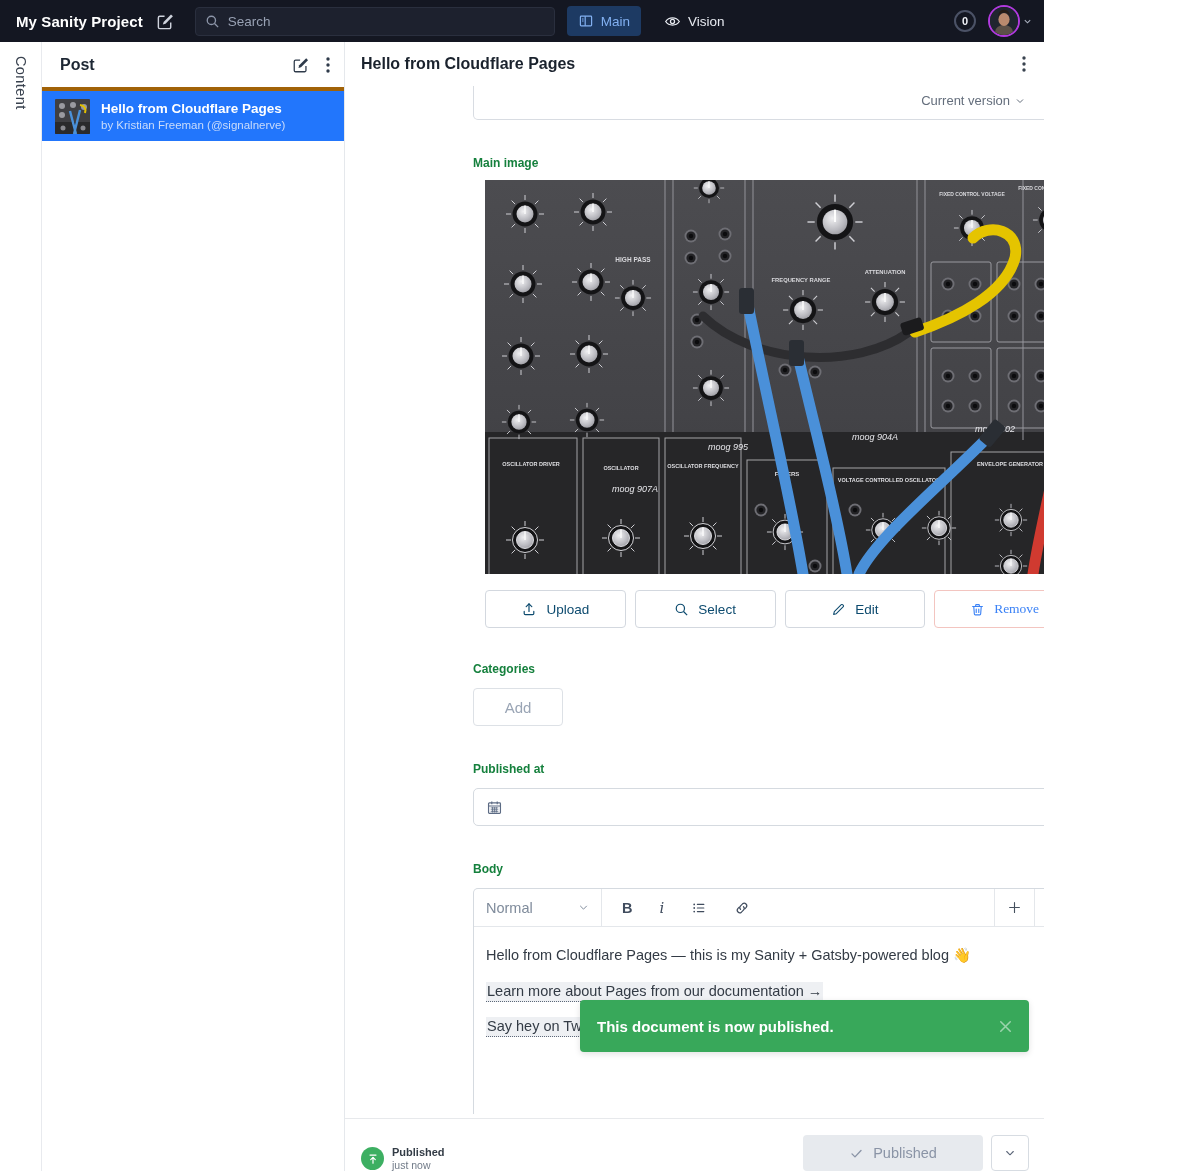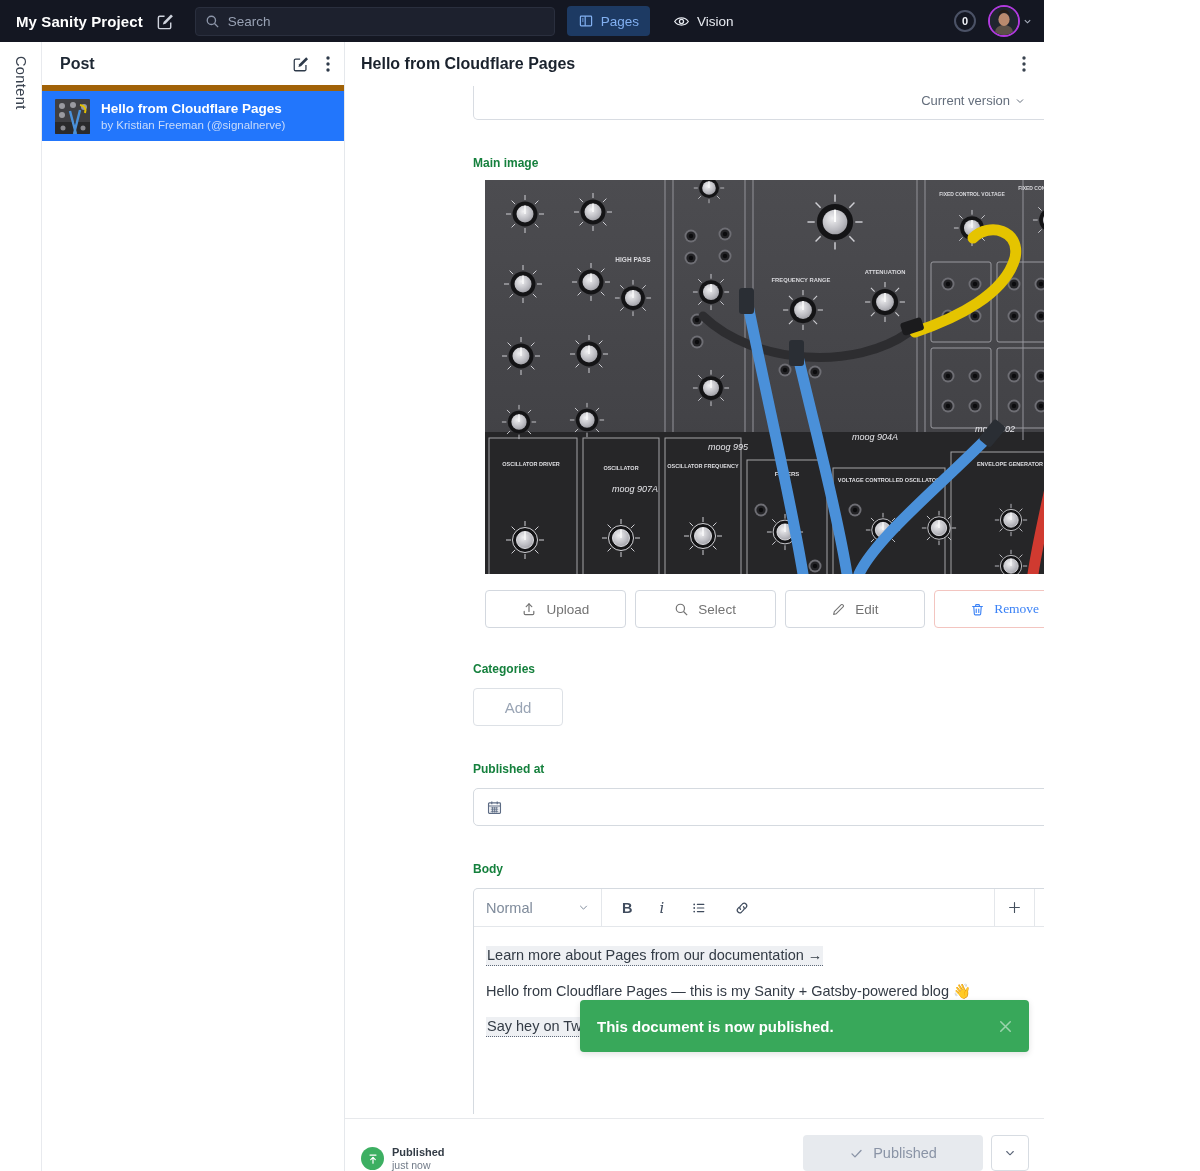--- a/index.html
+++ b/index.html
@@ -24,21 +24,21 @@
   .avatar svg { width:100%; height:100%; }
   .nav-chev { color:#aab1c0; display:flex; }
 
   
   .app-body { flex:1; display:flex; min-height:0; }
   .rail { width:42px; border-right:1px solid #e8eaee; background:#fff; padding-top:14px; display:flex; justify-content:center; flex:0 0 auto; }
   .rail-label { writing-mode:vertical-rl; font-size:14.5px; color:#39424f; letter-spacing:.4px; }
 
   
   .list-pane { width:303px; border-right:1px solid #e5e8ec; background:#fff; display:flex; flex-direction:column; flex:0 0 auto; }
-  .list-header { height:49px; border-bottom:6px solid #a16207; display:flex; align-items:center; padding:0 14px 0 18px; flex:0 0 auto; }
+  .list-header { height:49px; border-bottom:4px solid #a16207; display:flex; align-items:center; padding:0 14px 0 18px; flex:0 0 auto; }
   .list-title { font-size:16px; font-weight:bold; color:#1d2733; }
   .list-header-icons { margin-left:auto; display:flex; align-items:center; gap:16px; color:#2e3a4a; }
   .list-header-icons .hicon { display:flex; cursor:pointer; }
   .doc-item { height:50px; background:#2276fc; color:#fff; display:flex; align-items:center; gap:11px; padding:0 10px 0 13px; cursor:pointer; }
   .doc-item-thumb { width:35px; height:35px; flex:0 0 auto; border-radius:1px; overflow:hidden; }
   .doc-item-title { font-size:13.5px; font-weight:bold; line-height:1.25; }
   .doc-item-sub { font-size:11.5px; color:#cadcfb; margin-top:2px; }
 
   
   .doc-pane { flex:1; display:flex; flex-direction:column; background:#fff; position:relative; min-width:0; }
@@ -49,21 +49,21 @@
   .version-label { position:absolute; top:7px; right:19px; display:flex; align-items:center; gap:5px; color:#646e7c; font-size:13px; cursor:pointer; background:#fff; }
 
   .form-col { width:602px; margin-left:128px; }
   .partial-field { height:34px; border:1px solid #d8dce2; border-top:none; border-radius:0 0 5px 5px; position:relative; }
   .partial-field .seg-div { position:absolute; right:27px; top:0; bottom:0; border-left:1px solid #d8dce2; }
 
   .field-label { font-size:12px; font-weight:bold; color:#15803d; }
   .lbl-mainimage { margin-top:36px; }
   .photo-frame { margin:10px 0 0 12px; width:590px; height:394px; overflow:hidden; }
   .img-actions { margin:16px 0 0 12px; width:590px; display:grid; grid-template-columns:repeat(4,1fr); gap:9px; }
-  .btn { height:38px; border:1px solid #d3d8df; border-radius:4px; background:#fff; color:#737373; font-size:13.5px; display:flex; align-items:center; justify-content:center; gap:9px; cursor:pointer; font-family:"Liberation Sans",sans-serif; }
+  .btn { height:38px; border:1px solid #d3d8df; border-radius:4px; background:#fff; color:#0c4a6e; font-size:13.5px; display:flex; align-items:center; justify-content:center; gap:9px; cursor:pointer; font-family:"Liberation Sans",sans-serif; }
   .btn.danger { color:#3b82f6; border-color:#f3c5c0;font-family:Liberation Serif, serif; }
 
   .lbl-categories { margin-top:34px; }
   .btn-add { margin-top:12px; width:90px; height:38px; color:#9aa5b5; font-size:15px; border-color:#dde1e6; }
 
   .lbl-published { margin-top:36px; }
   .date-input { margin-top:12px; width:602px; height:38px; border:1px solid #d5dae0; border-radius:5px; display:flex; align-items:center; padding:0 12px; }
   .date-value { font-size:15px; color:#2e3642; flex:1; }
   .date-cal { color:#5c6b84; display:flex; cursor:pointer; }
 
@@ -124,21 +124,21 @@
       <input placeholder="Search" style="">
     </div>
     <div class="nav-tab active">
       <span>
         <svg width="16" height="16" viewBox="0 0 20 20" fill="none" stroke="currentColor" stroke-width="1.5">
             <rect x="3" y="4" width="14" height="12" rx="1"></rect>
             <path d="M9 4v12"></path>
             <path d="M5 7.5h2M5 10h2"></path>
           </svg>
       </span>
-      <span>Pages</span>
+      <span>Main</span>
     </div>
     <div class="nav-tab idle">
       <span>
         <svg width="17" height="17" viewBox="0 0 20 20" fill="none" stroke="currentColor" stroke-width="1.5">
             <path d="M2 10c3.8-5.6 12.2-5.6 16 0-3.8 5.6-12.2 5.6-16 0z"></path>
             <circle cx="10" cy="10" r="2.4"></circle>
           </svg>
       </span>
       <span>Vision</span>
     </div>
@@ -489,22 +489,22 @@
                   <svg width="14" height="14" viewBox="0 0 20 20" fill="none" stroke="currentColor" stroke-width="1.5" stroke-linecap="round" stroke-linejoin="round">
                       <path d="M12 4.5h3.5V8"></path>
                       <path d="M15.5 4.5L11 9"></path>
                       <path d="M8 15.5H4.5V12"></path>
                       <path d="M4.5 15.5L9 11"></path>
                     </svg>
                 </span>
               </div>
             </div>
             <div class="editor-content">
+              <p>Hello from Cloudflare Pages — this is my Sanity + Gatsby-powered blog 👋</p>
               <p><span class="annot">Learn more about Pages from our documentation →</span></p>
-              <p>Hello from Cloudflare Pages — this is my Sanity + Gatsby-powered blog 👋</p>
               <p><span class="annot">Say hey on Twitter if you're checking out this project →</span></p>
             </div>
           </div>
         </div>
 
         <div class="toast">
           <span class="toast-msg">This document is now published.</span>
           <span class="toast-close">
             <svg width="19" height="19" viewBox="0 0 20 20" fill="none" stroke="currentColor" stroke-width="1.6" stroke-linecap="round">
                 <path d="M5 5l10 10M15 5L5 15"></path>

